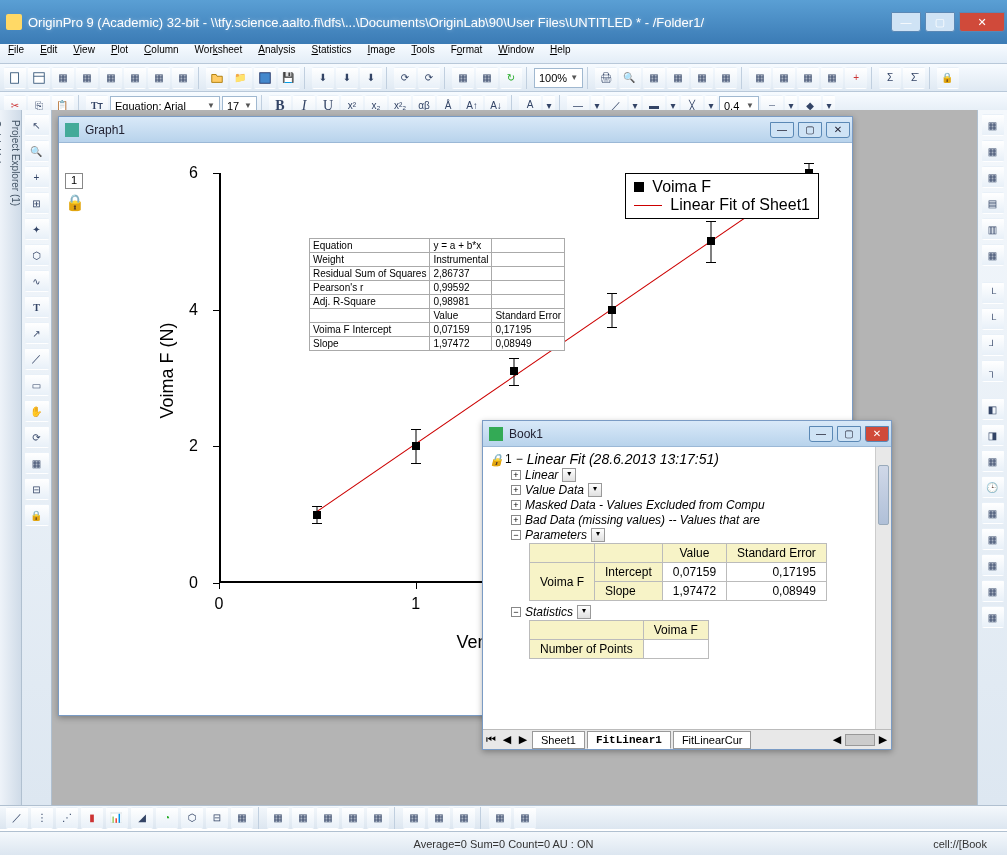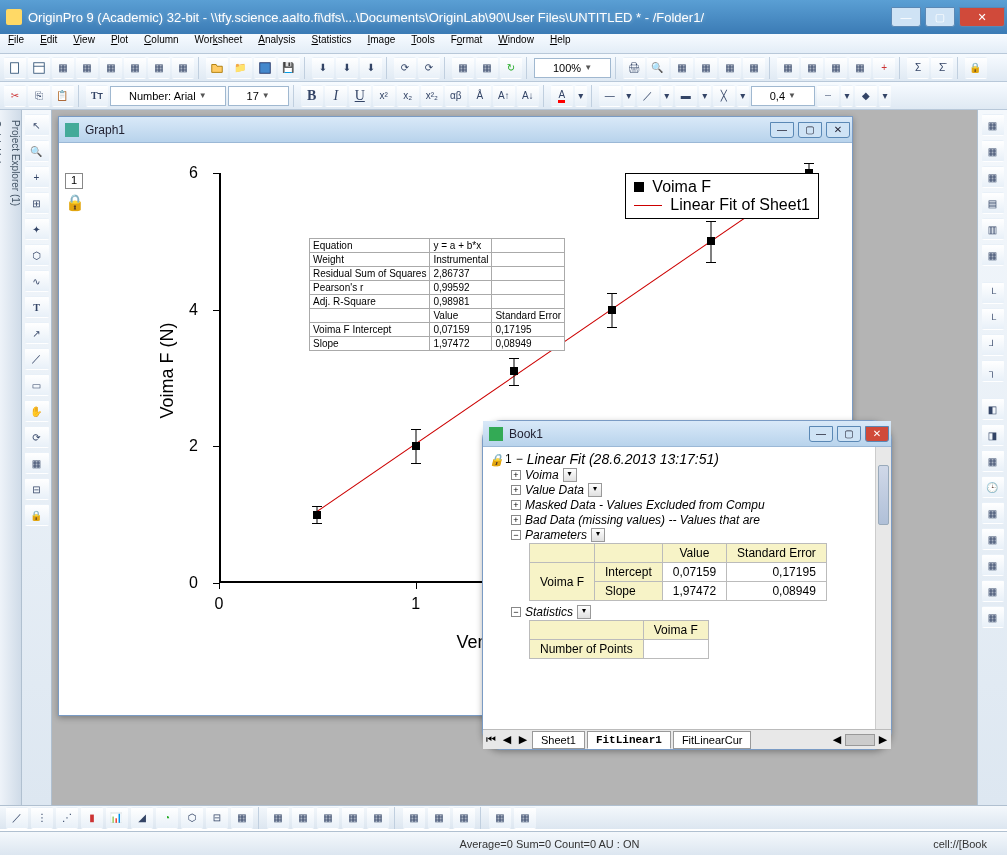--- a/index.html
+++ b/index.html
@@ -1,36 +1,36 @@
 <!DOCTYPE html>
 <html><head>
 <meta charset="utf-8">
 <style>
 * { box-sizing: border-box; margin: 0; padding: 0; font-family: "Segoe UI", Tahoma, sans-serif; }
 body { width: 1007px; height: 855px; background: #fff; overflow: hidden; position: relative; }
 
 
-.titlebar { height: 34px; background: linear-gradient(#5a9fd4, #3b7bb5); display: flex; align-items: center; color: #fff; font-size: 13px; padding-left: 6px; }
+.titlebar { height: 44px; background: linear-gradient(#5a9fd4, #3b7bb5); display: flex; align-items: center; color: #fff; font-size: 13px; padding-left: 6px; }
 .titlebar .app-icon { width: 16px; height: 16px; background: #ffd966; margin-right: 6px; border-radius: 2px; }
 .titlebar .title-text { flex: 1; text-shadow: 0 0 4px rgba(255,255,255,.4); }
 .winbtns { display: flex; }
 .winbtn { width: 30px; height: 20px; background: #cfe3f5; border: 1px solid #5a88b5; margin: 0 2px; border-radius: 0 0 3px 3px; display: flex; align-items: center; justify-content: center; font-size: 11px; }
 .winbtn.close { background: #d04a3a; color: #fff; width: 46px; }
 
 
 .menubar { height: 20px; background: linear-gradient(#f7fbff, #e3edf7); border-bottom: 1px solid #b8c8d9; display: flex; align-items: flex-start; padding: 0 8px; font-size: 10px; }
 .menubar span { margin-right: 16px; cursor: default; }
 .menubar span u { text-decoration: underline; }
 
 
 .toolbar { height: 28px; background: linear-gradient(#f7fbff, #dfe9f3); border-bottom: 1px solid #b8c8d9; display: flex; align-items: center; padding: 0 4px; gap: 2px; overflow: hidden; }
 .tbtn { width: 22px; height: 22px; background: linear-gradient(#fff,#e8f0f8); border: 1px solid transparent; border-radius: 2px; display: flex; align-items: center; justify-content: center; font-size: 10px; color: #346; }
 .tbtn svg { width: 14px; height: 14px; }
 .tsep { width: 4px; height: 22px; border-left: 1px solid #c0cfdf; margin: 0 2px; }
-.tcombo { height: 20px; font-size: 11px; border: 1px solid #a0b8d0; background: #fff; padding: 0 18px; min-width: 40px; display: flex; align-items: center; justify-content: space-between; text-align: center; }
+.tcombo { height: 20px; font-size: 11px; border: 1px solid #a0b8d0; background: #fff; padding: 0 4px; min-width: 40px; display: flex; align-items: center; justify-content: space-between; text-align: center; }
 .tcombo .arrow { font-size: 8px; color: #555; margin-left: 3px; }
 
 
 .client { position: absolute; top: 110px; left: 0; right: 0; bottom: 50px; background: linear-gradient(#e8eef5,#d4dde7); display: flex; }
 .sidebar-left { width: 22px; background: linear-gradient(90deg,#eef3f9,#cfdbe8); border-right: 1px solid #b0c0d0; writing-mode: vertical-rl; font-size: 10px; color: #456; padding-top: 6px; display: flex; flex-direction: column; gap: 8px; }
 .sidebar-left span { padding: 4px 0; }
 .tool-col { width: 30px; background: linear-gradient(#f4f8fc,#dde7f1); border-right: 1px solid #b0c0d0; display: flex; flex-direction: column; align-items: center; padding-top: 4px; gap: 4px; }
 .tool-col .tbtn { width: 24px; height: 22px; }
 .sidebar-right { width: 30px; background: linear-gradient(#f4f8fc,#dde7f1); border-left: 1px solid #b0c0d0; display: flex; flex-direction: column; align-items: center; padding-top: 4px; gap: 4px; }
 .workspace { flex: 1; position: relative; background: #b4b4b4; overflow: hidden; }
@@ -57,21 +57,21 @@
 .datapoint { position: absolute; width: 8px; height: 8px; background: #000; transform: translate(-50%, -50%); }
 .errbar { position: absolute; width: 1px; background: #000; transform: translateX(-50%); }
 .errcap { position: absolute; width: 10px; height: 1px; background: #000; transform: translateX(-50%); }
 .fitline { position: absolute; height: 1px; background: #c00; transform-origin: left center; }
 .embed-table { position: absolute; left: 140px; top: 65px; border: 1px solid #888; font-size: 10px; font-family: Arial; background: #fff; border-collapse: collapse; }
 .embed-table td { border: 1px solid #aaa; padding: 1px 3px; }
 .sheet-tab { position: absolute; left: 6px; top: 30px; width: 18px; height: 16px; background: #fff; border: 1px solid #888; font-size: 11px; text-align: center; }
 .lock-icon { position: absolute; left: 6px; top: 50px; width: 14px; height: 14px; color: #2a2; }
 
 
-#book1 { left: 430px; top: 310px; width: 410px; height: 330px; border-radius: 20px; }
+#book1 { left: 430px; top: 310px; width: 410px; height: 330px; }
 #book1 .body { height: calc(100% - 26px); background: #fff; overflow: hidden; font-size: 12px; font-family: "Times New Roman", serif; font-style: italic; }
 #book1 .content { padding: 4px 6px; }
 #book1 .section { display: flex; align-items: center; gap: 4px; margin: 1px 0; }
 #book1 .section .exp { width: 10px; height: 10px; border: 1px solid #888; font-size: 9px; line-height: 8px; text-align: center; font-style: normal; background: #fff; }
 #book1 .section .dd { width: 14px; height: 14px; border: 1px solid #999; background: linear-gradient(#fff,#e0e0e0); font-size: 8px; text-align: center; font-style: normal; }
 #book1 .param-table { border-collapse: collapse; font-style: normal; font-family: Arial; font-size: 12px; margin-left: 40px; }
 #book1 .param-table th { background: #f7f3c7; border: 1px solid #bbb; padding: 2px 10px; font-weight: normal; }
 #book1 .param-table td { border: 1px solid #bbb; padding: 2px 10px; text-align: right; }
 #book1 .param-table td.lab { background: #f7f3c7; text-align: left; }
 #book1 .sheet-tabs { position: absolute; bottom: 0; left: 0; right: 0; height: 20px; background: #e8e8e8; border-top: 1px solid #bbb; display: flex; align-items: center; font-size: 11px; font-style: normal; font-family: Arial; }
@@ -80,21 +80,21 @@
 #book1 .sheet-tabs .tab.active { font-weight: bold; border-bottom-color: #fff; font-family: Liberation Mono, monospace; }
 #book1 .scrollbar-v { position: absolute; right: 0; top: 0; bottom: 20px; width: 16px; background: #e8e8e8; border-left: 1px solid #ccc; }
 #book1 .scrollbar-v .thumb { position: absolute; top: 18px; left: 2px; right: 2px; height: 60px; background: linear-gradient(#d0d8e8,#b0c0d8); border: 1px solid #9ab; border-radius: 2px; }
 #book1 .row1 { display: flex; align-items: center; gap: 4px; }
 #book1 .lock2 { width: 12px; height: 12px; color: #2a2; }
 
 
 .bottombar { position: absolute; left: 0; right: 0; height: 24px; background: linear-gradient(#f4f8fc,#dce6f0); border-top: 1px solid #b0c0d0; display: flex; align-items: center; padding: 0 6px; gap: 3px; }
 #plotbar { bottom: 26px; }
 #statusbar { bottom: 0; font-size: 11px; color: #333; justify-content: flex-end; gap: 20px; padding-right: 20px; }
-#statusbar .center { position: absolute; left: 50%; transform: translateX(-50%); margin-left: 46px; }
+#statusbar .center { position: absolute; left: 50%; transform: translateX(-50%); }
 </style>
 </head>
 <body>
 
 <div class="titlebar">
   <div class="app-icon"></div>
   <div class="title-text">OriginPro 9 (Academic) 32-bit - \\tfy.science.aalto.fi\dfs\...\Documents\OriginLab\90\User Files\UNTITLED * - /Folder1/</div>
   <div class="winbtns">
     <div class="winbtn">—</div>
     <div class="winbtn">▢</div>
@@ -185,21 +185,21 @@
   <div class="tbtn">🔒</div>
 </div>
 
 <div class="toolbar">
   <div class="tbtn" style="color:#c33">✂</div>
   <div class="tbtn">⎘</div>
   <div class="tbtn">📋</div>
   <div class="tsep"></div>
   <div class="tbtn" style="font-weight:bold; font-family:serif">T<small>T</small></div>
   <div class="tcombo" style="min-width:110px">
-      <span>Number: Arial</span>
+      <span>Equation: Arial</span>
       <span class="arrow">▼</span>
     </div>
   <div class="tcombo" style="min-width:35px">
       <span>17</span>
       <span class="arrow">▼</span>
     </div>
   <div class="tsep"></div>
   <div class="tbtn" style="font-weight:bold;font-family:serif;font-size:14px">B</div>
   <div class="tbtn" style="font-style:italic;font-family:serif;font-size:14px">I</div>
   <div class="tbtn" style="text-decoration:underline;font-family:serif;font-size:14px">U</div>
@@ -413,21 +413,21 @@
           </div>
         <div class="content">
           <div class="row1">
             <span class="lock2">🔒</span>
             <span style="font-style:normal">1</span>
             <span class="exp">−</span>
             <span style="font-size:14px">Linear Fit (28.6.2013 13:17:51)</span>
           </div>
           <div class="section" style="margin-left:22px">
               <span class="exp">+</span>
-              <span>Voima</span>
+              <span>Linear</span>
               <span class="dd">▾</span>
             </div>
           <div class="section" style="margin-left:22px">
               <span class="exp">+</span>
               <span>Value Data</span>
               <span class="dd">▾</span>
             </div>
           <div class="section" style="margin-left:22px">
               <span class="exp">+</span>
               <span>Masked Data - Values Excluded from Compu</span>

